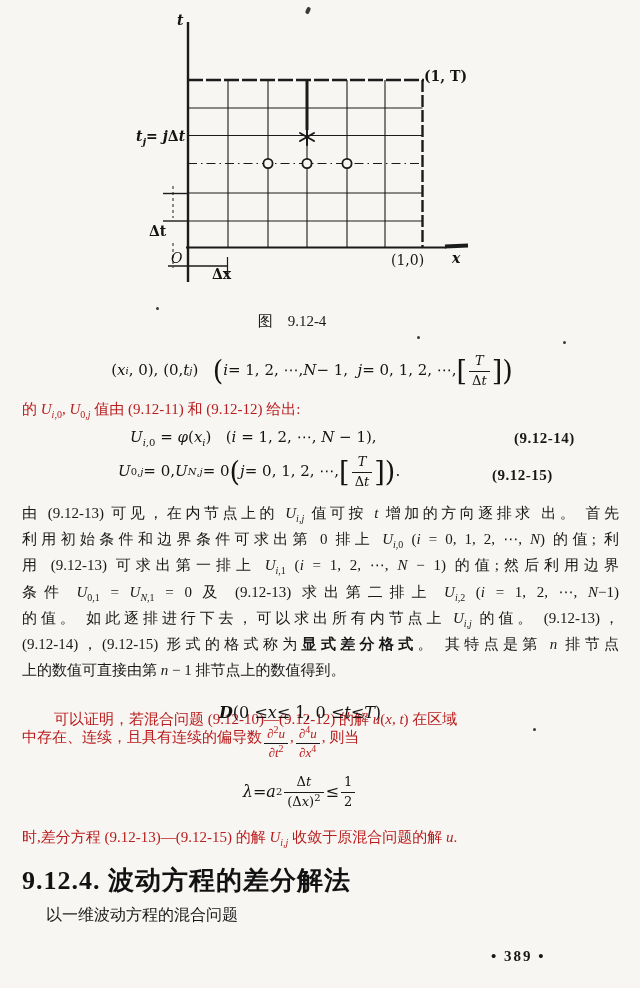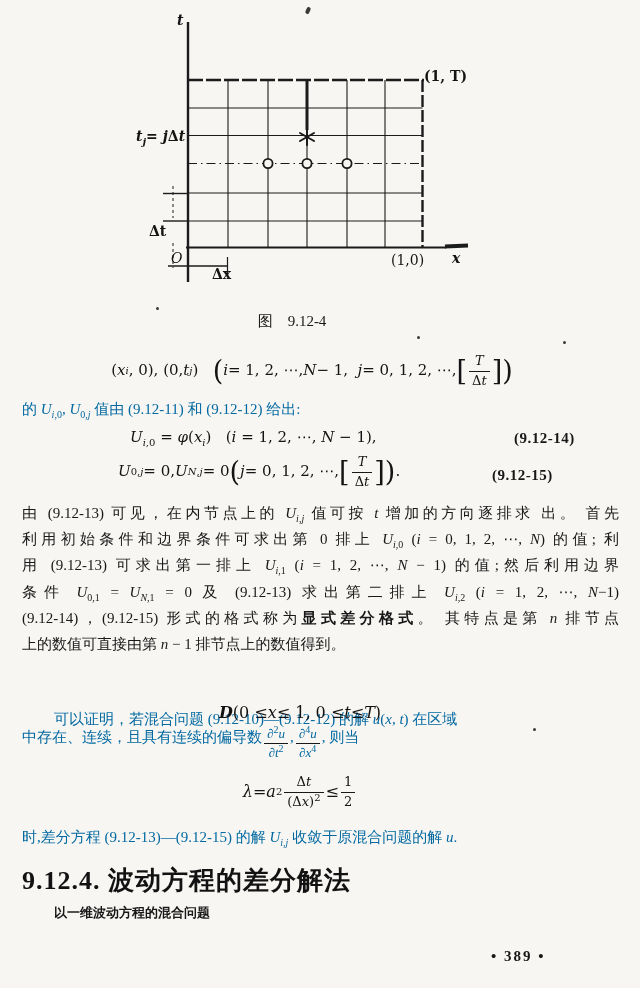--- a/index.html
+++ b/index.html
@@ -12,40 +12,40 @@
   
   svg.fig{position:absolute;left:0;top:0;}
   .figlab{
     position:absolute;font-family:"DejaVu Serif","Liberation Serif",serif;
     font-size:14px;white-space:nowrap;color:#141414;
   }
   .figlab i{font-family:"DejaVu Serif",serif;}
   .bld{font-weight:bold;}
   .caption-row{position:absolute;text-align:center;white-space:nowrap;}
   
-  .tline{position:absolute;left:22px;width:596px;white-space:nowrap;color:#0369a1;}
+  .tline{position:absolute;left:22px;width:596px;white-space:nowrap;color:#b91c1c;}
   .jline{white-space:normal;text-align:justify;text-align-last:justify;}
   .para{position:absolute;left:22px;width:597px;}
   .para .pl{height:26.2px;line-height:26.2px;overflow:visible;}
   .eqrow{position:absolute;white-space:nowrap;color:#131313;
          font-family:"DejaVu Serif","Liberation Serif",serif;}
   .eqflex{display:flex;align-items:center;justify-content:center;}
   .eqnum{position:absolute;font-weight:bold;letter-spacing:0.5px;white-space:nowrap;}
   i{font-style:italic;}
   sub{font-size:10px;line-height:0;}
   sup{font-size:10px;line-height:0;}
   .frac{display:inline-block;vertical-align:middle;text-align:center;
         font-size:13px;line-height:1.25;margin:0 2px;}
   .frac .fn{display:block;border-bottom:1.3px solid #181818;padding:0 3px 1px;}
   .frac .fd{display:block;padding:1px 3px 0;}
   .big{font-size:27px;font-weight:400;vertical-align:middle;line-height:1;
        display:inline-block;transform:translateY(-1px);}
   .heading{position:absolute;left:22px;font-size:26px;font-weight:600;
            letter-spacing:1px;white-space:nowrap;color:#121212;}
-  .subheading{position:absolute;left:54px;font-size:13px;font-weight:bold;white-space:nowrap;}
+  .subheading{position:absolute;left:46px;font-size:16px;font-weight:normal;white-space:nowrap;}
   .pagenum{position:absolute;font-weight:bold;font-size:15px;letter-spacing:2px;white-space:nowrap;}
   .speck{position:absolute;background:#3a3a3a;border-radius:50%;}
 </style>
 </head>
 <body>
 
 <div class="page">
 
   <svg class="fig" width="640" height="285" viewBox="0 0 640 285">
     <g stroke="#1b1b1b" fill="none">
@@ -117,20 +117,21 @@
         <span class="fn"><i>T</i></span>
         <span class="fd">Δ<i>t</i></span>
       </span><span class="big">]</span><span class="big">)</span>.</div>
   <div class="eqnum" style="left:492px;top:464px;">(9.12-15)</div>
 
   <div class="para" style="top:500px;">
     <div class="pl jline">由 (9.12-13) 可见，在内节点上的 <i>U</i><sub><i>i</i>,<i>j</i></sub> 值可按 <i>t</i> 增加的方向逐排求 出。 首先</div>
     <div class="pl jline">利用初始条件和边界条件可求出第 0 排上 <i>U</i><sub><i>i</i>,0</sub> (<i>i</i> = 0, 1, 2, ⋯, <i>N</i>) 的值; 利</div>
     <div class="pl jline">用 (9.12-13) 可求出第一排上 <i>U</i><sub><i>i</i>,1</sub> (<i>i</i> = 1, 2, ⋯, <i>N</i> − 1) 的值;然后利用边界</div>
     <div class="pl jline">条件 <i>U</i><sub>0,1</sub> = <i>U</i><sub><i>N</i>,1</sub> = 0 及 (9.12-13) 求出第二排上 <i>U</i><sub><i>i</i>,2</sub> (<i>i</i> = 1, 2, ⋯, <i>N</i>−1)</div>
+    <div class="pl jline">的值。 如此逐排进行下去，可以求出所有内节点上 <i>U</i><sub><i>i</i>,<i>j</i></sub> 的值。 (9.12-13)，</div>
     <div class="pl jline">(9.12-14)，(9.12-15) 形式的格式称为<b>显式差分格式</b>。 其特点是第 <i>n</i> 排节点</div>
     <div class="pl">上的数值可直接由第 <i>n</i> − 1 排节点上的数值得到。</div>
   </div>
 
   <div class="tline" style="top:708px;left:54px;width:564px;">可以证明，若混合问题 (9.12-10)—(9.12-12) 的解 <i>u</i>(<i>x</i>, <i>t</i>) 在区域</div>
 
   <div class="eqrow eqflex" style="left:0;top:701px;width:600px;height:24px;font-size:16px;"><b><i>D</i></b>(0 ≤ <i>x</i> ≤ 1, 0 ≤ <i>t</i> ≤ <i>T</i>)</div>
 
   <div class="tline" style="top:726px;height:44px;display:flex;align-items:flex-start;">中存在、连续，且具有连续的偏导数 <span class="frac">
         <span class="fn">∂<sup>2</sup><i>u</i></span>

